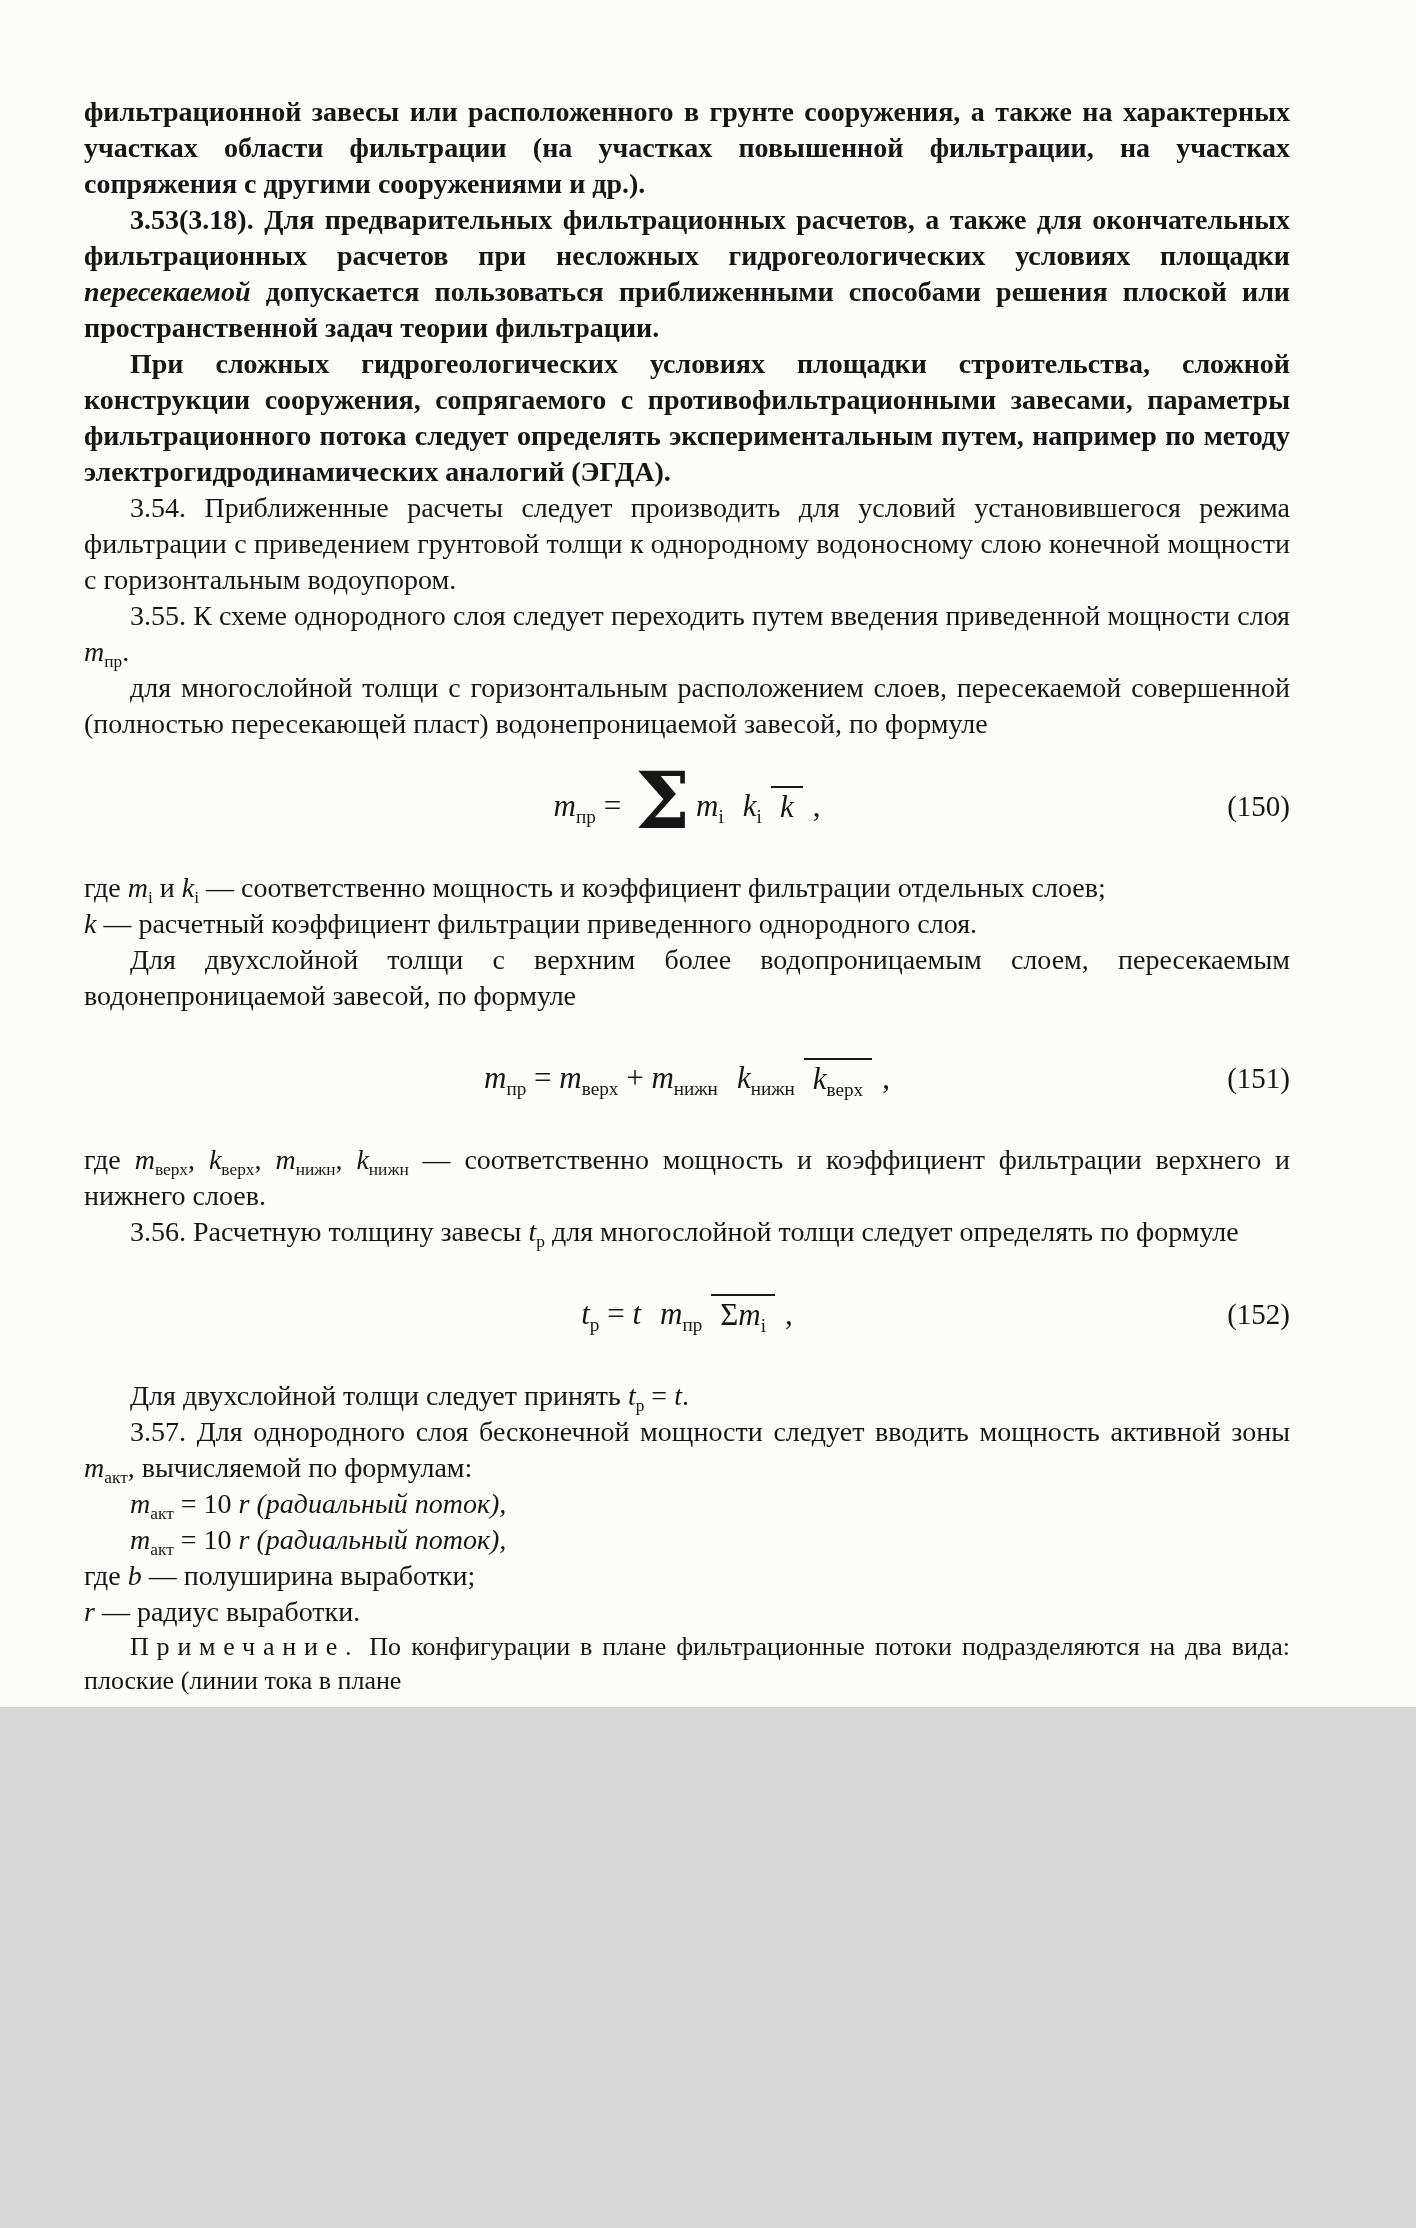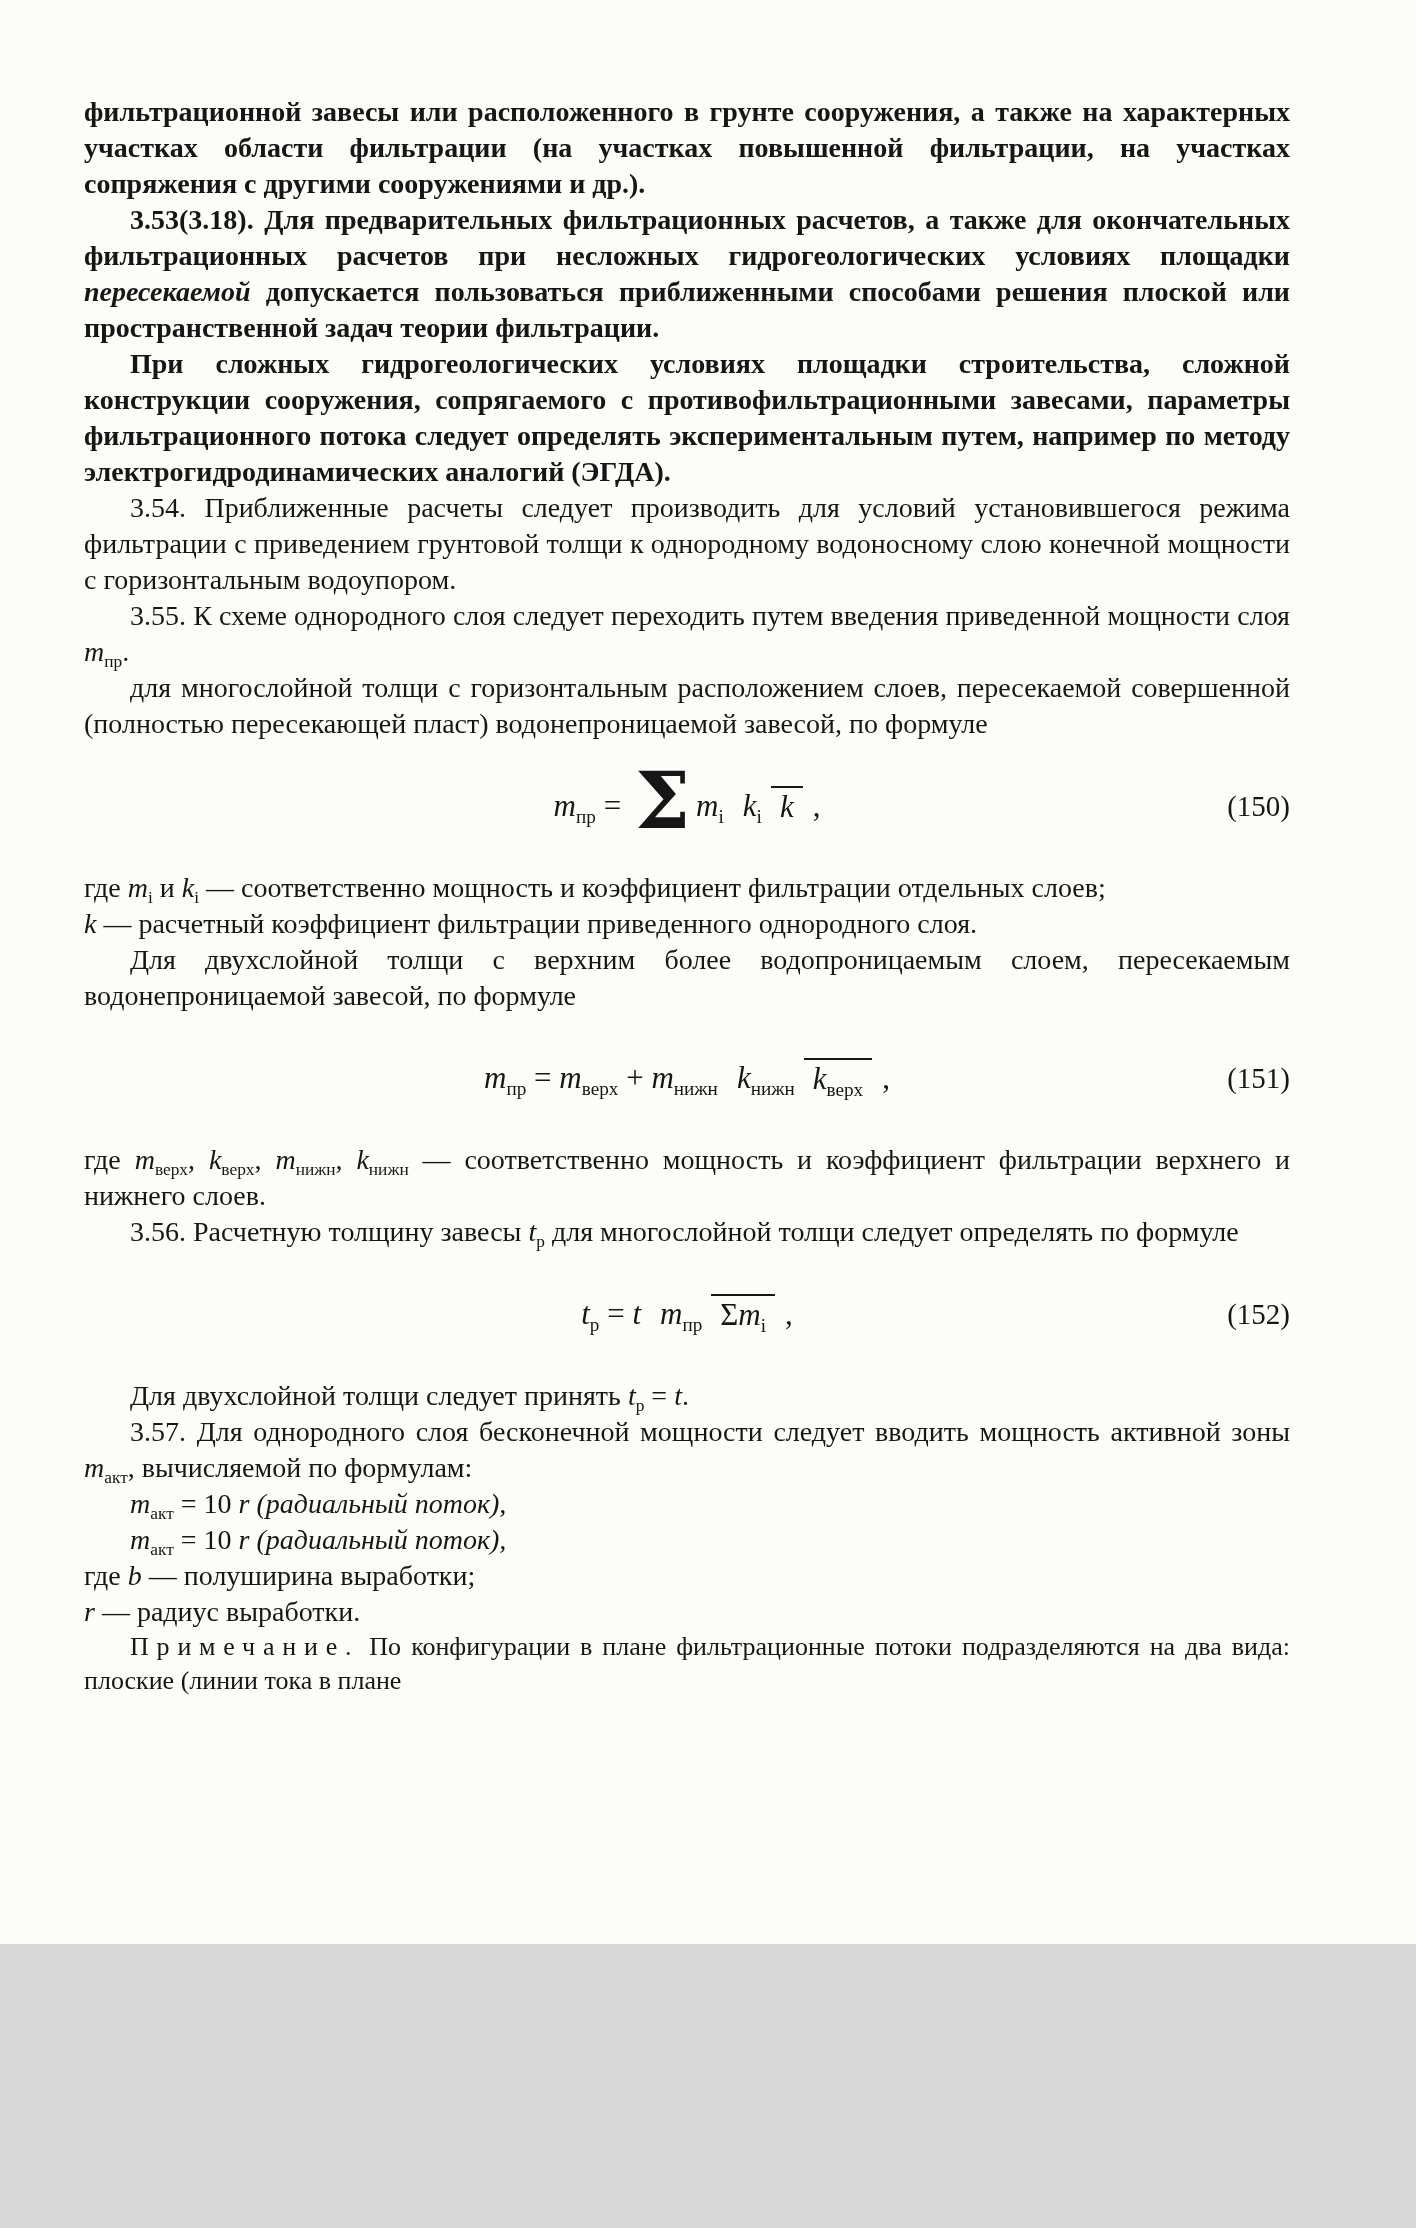--- a/index.html
+++ b/index.html
@@ -1,18 +1,18 @@
 <!DOCTYPE html>
 <html><head>
 <meta charset="utf-8">
 <style>
   html,body{margin:0;padding:0;background:#d9d9d9;}
   .page{
     position:relative;
-    width:1416px;height:1944px;
+    width:1416px;height:1707px;
     background:#fcfcf9;
     font-family:"Liberation Serif", serif;
     color:#161616;
     overflow:hidden;
     margin:0 auto;
   }
   .content{
     position:absolute;
     left:84px;top:94px;width:1206px;
     font-size:28px;line-height:36px;

